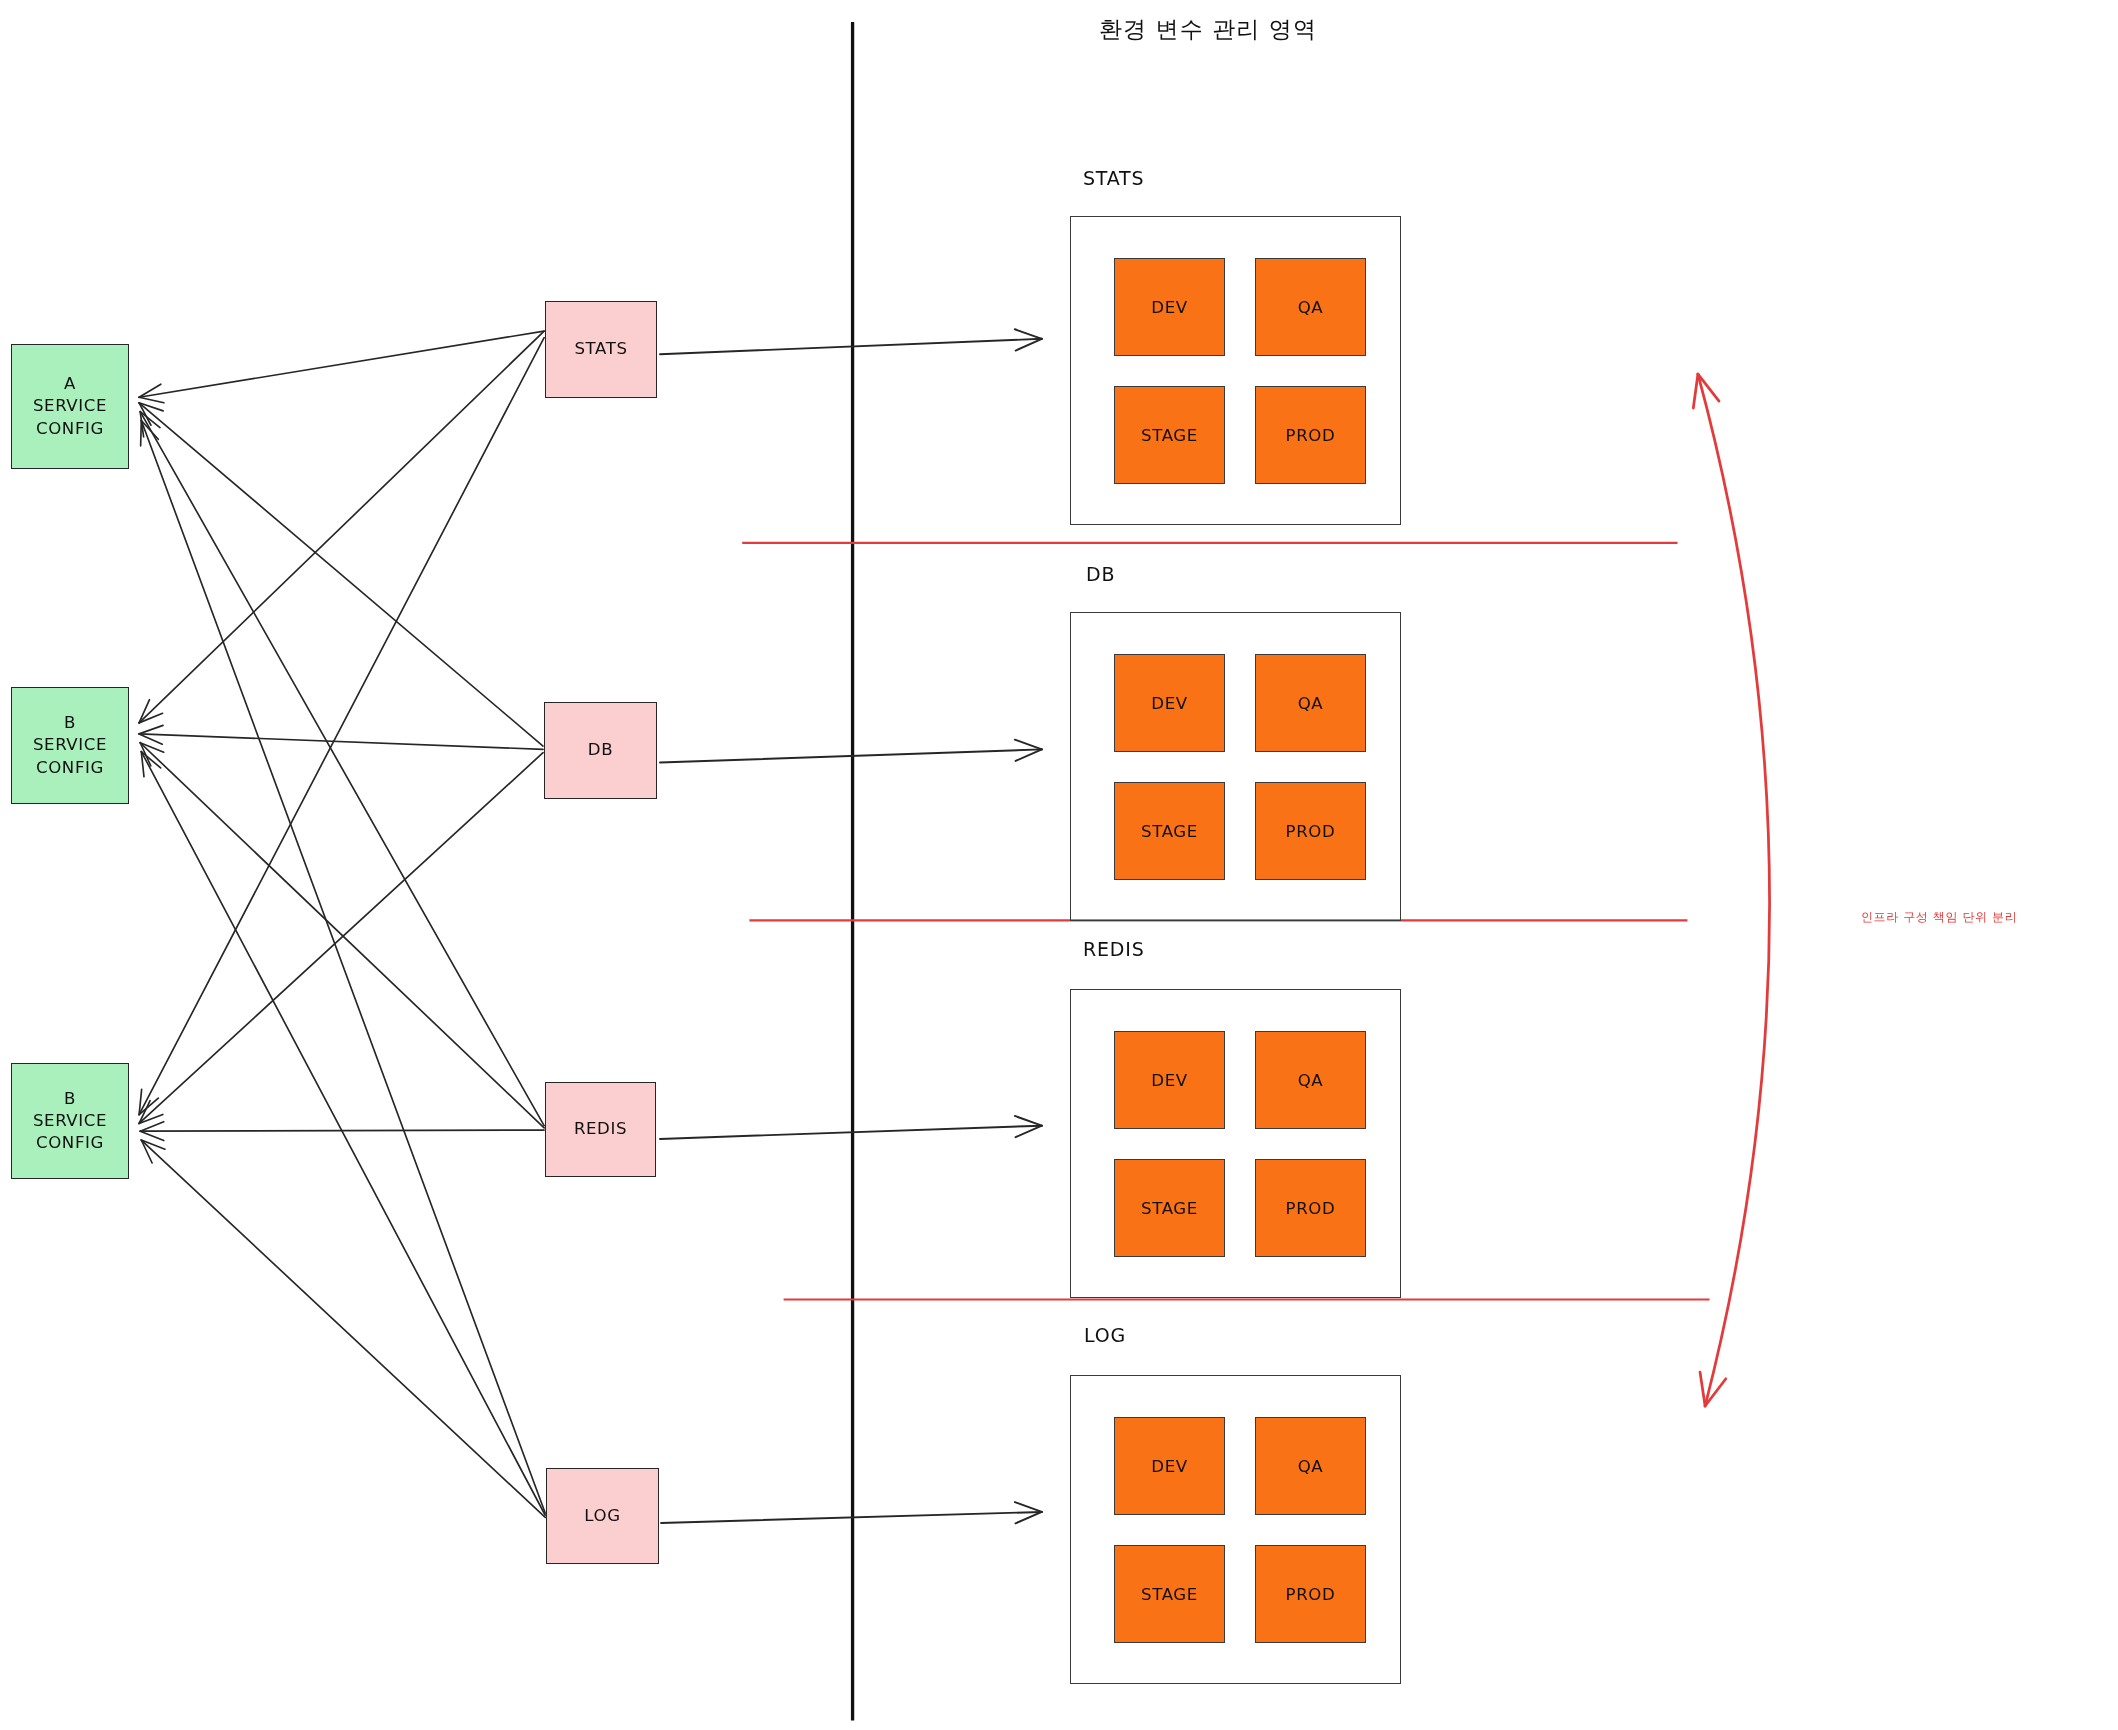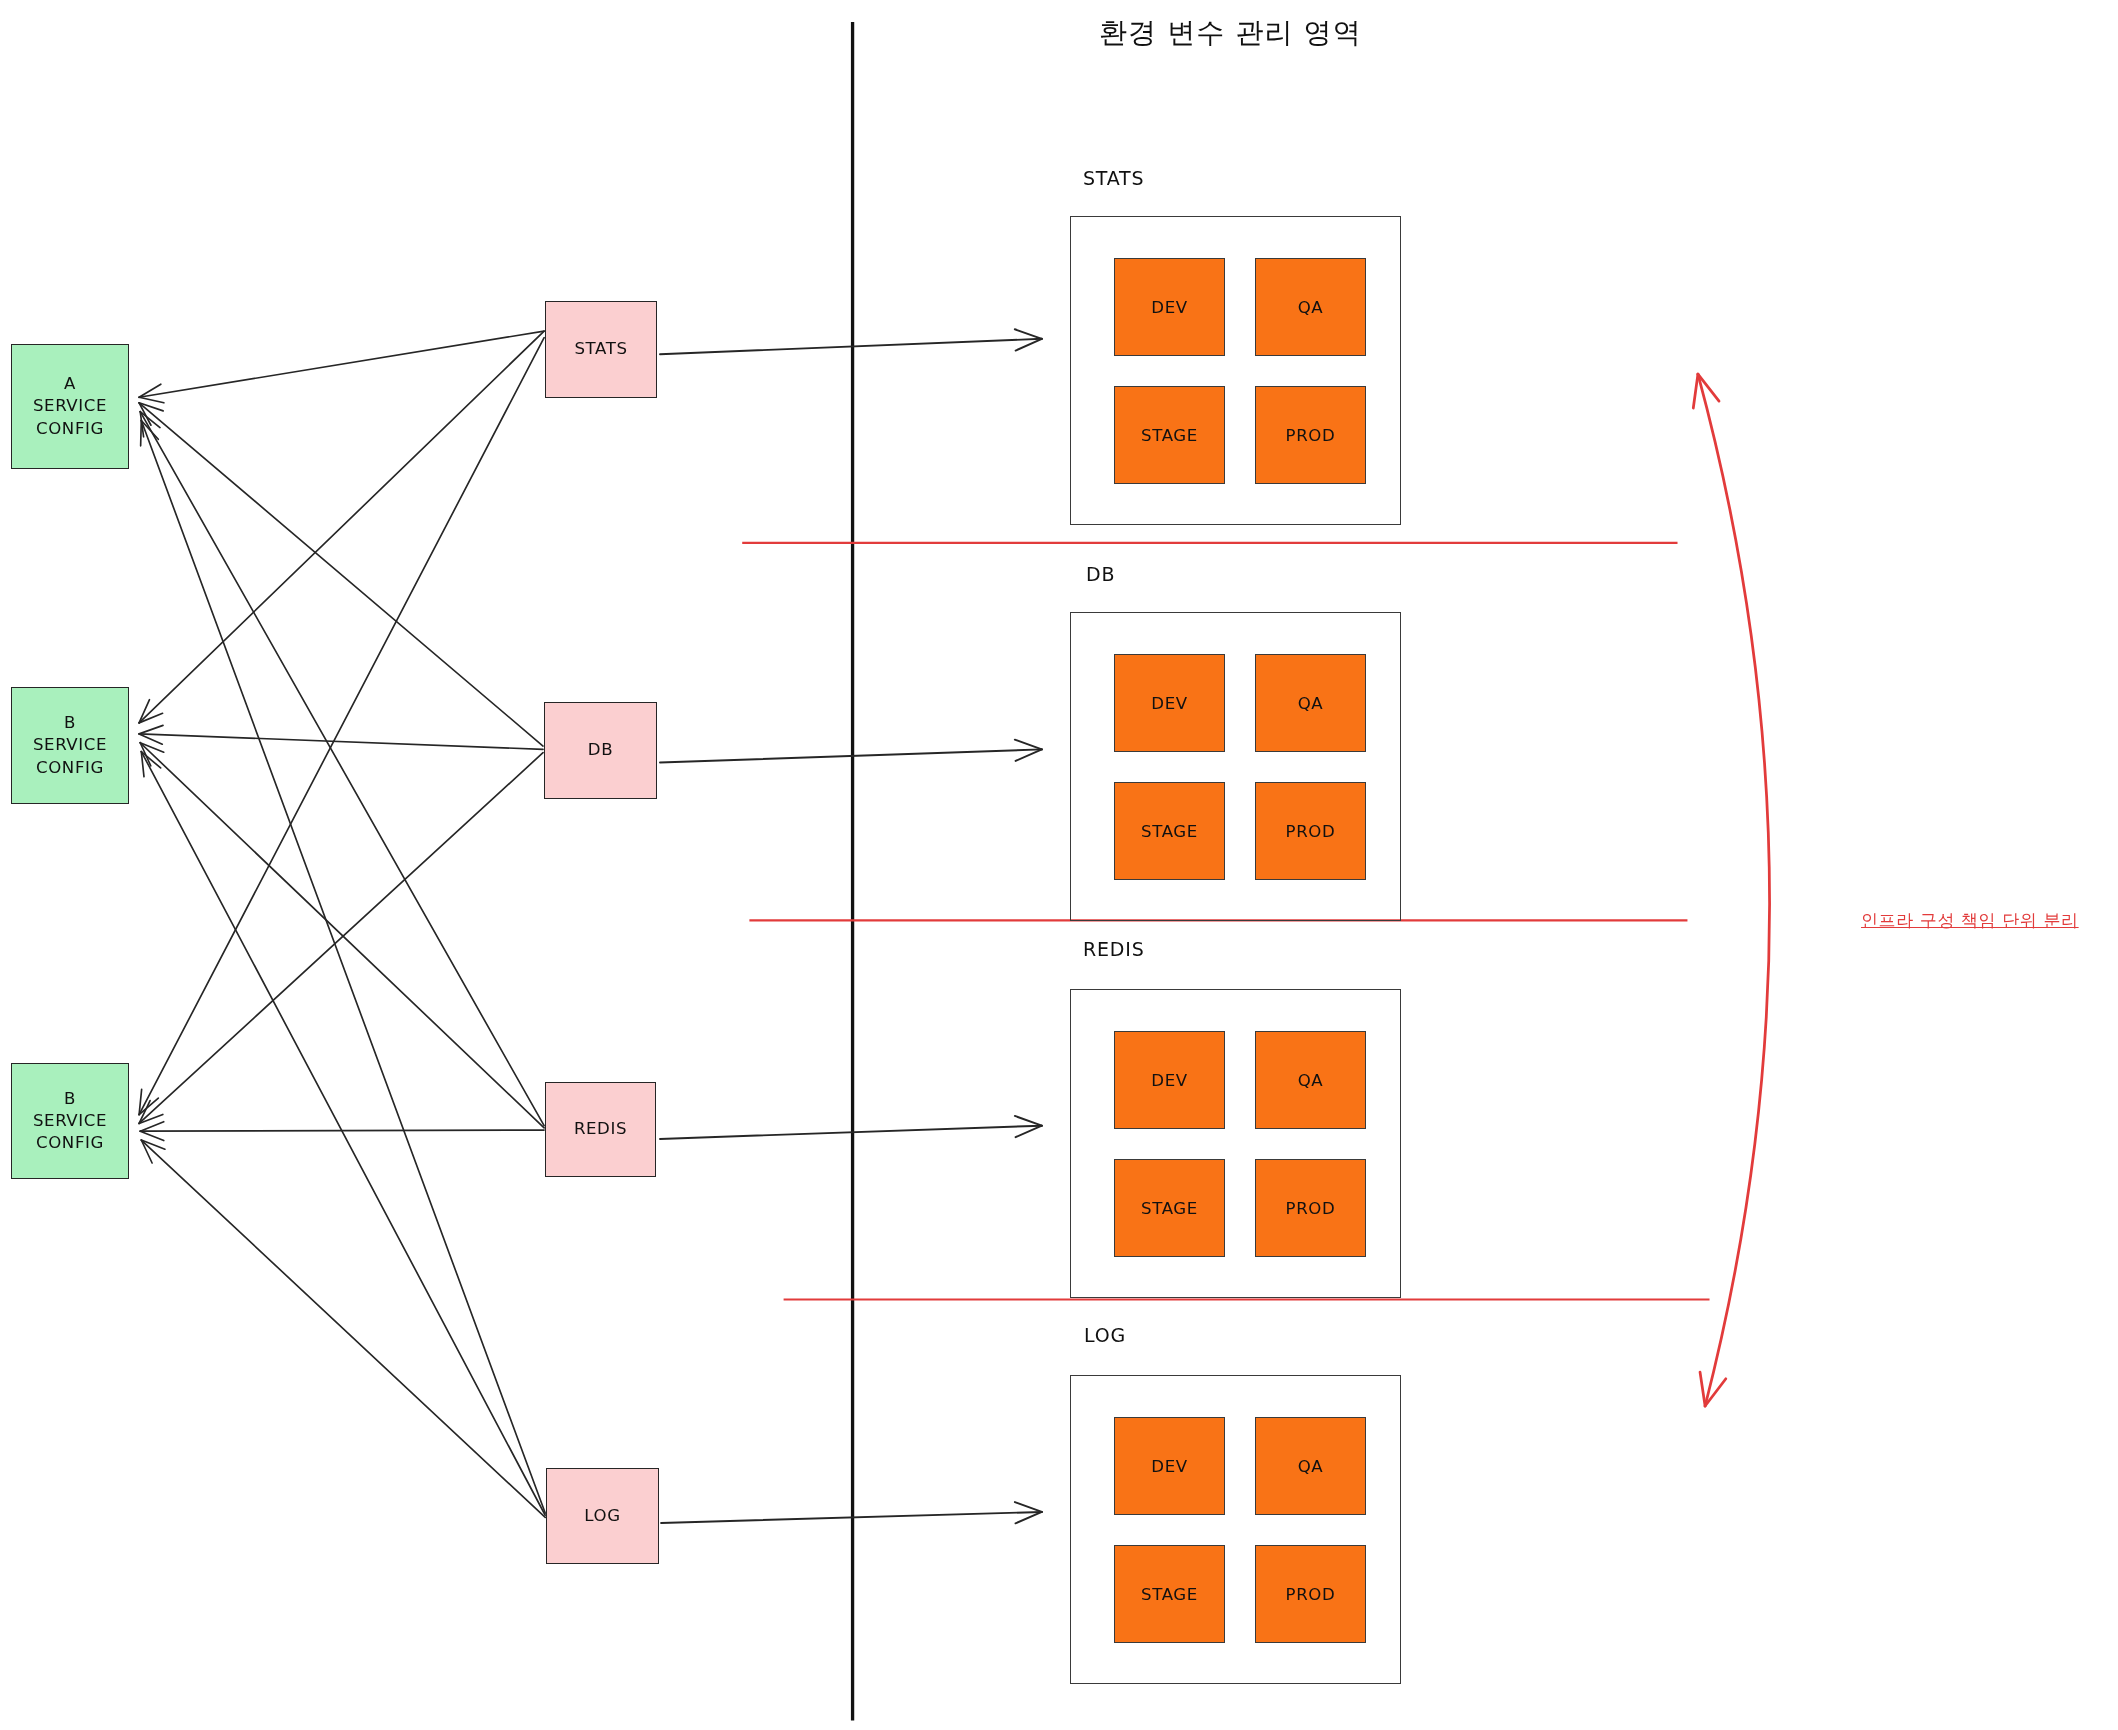--- a/index.html
+++ b/index.html
@@ -56,22 +56,22 @@
   }
   .annot-red{
     position:absolute;
     color:#e23b3b;
     white-space:nowrap;
     letter-spacing:0.6px;
   }
   .fsz-node{font-size:16.6px;}
   .fsz-env{font-size:16.6px;}
   .fsz-grp{font-size:19px;}
-  .fsz-title{font-size:28px;}
-  .fsz-annot{font-size:17px;text-decoration:underline;}
+  .fsz-title{font-size:23px;}
+  .fsz-annot{font-size:12px;}
 </style>
 </head>
 <body>
 
 <div id="stage">
 
   <svg id="svg-layer" viewBox="0 0 3840 3137" xmlns="http://www.w3.org/2000/svg">
       <line x1="1545" y1="40" x2="1545" y2="3118" stroke="#111111" stroke-width="6"></line>
       <line x1="1345" y1="984" x2="3040" y2="984" stroke="#e23b3b" stroke-width="4"></line>
       <line x1="1358" y1="1668" x2="3058" y2="1668" stroke="#e23b3b" stroke-width="4"></line>

